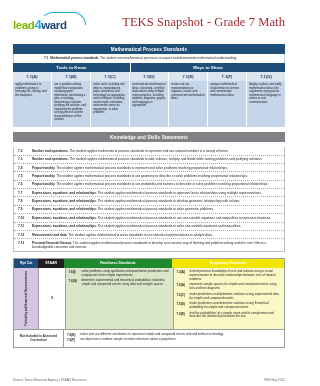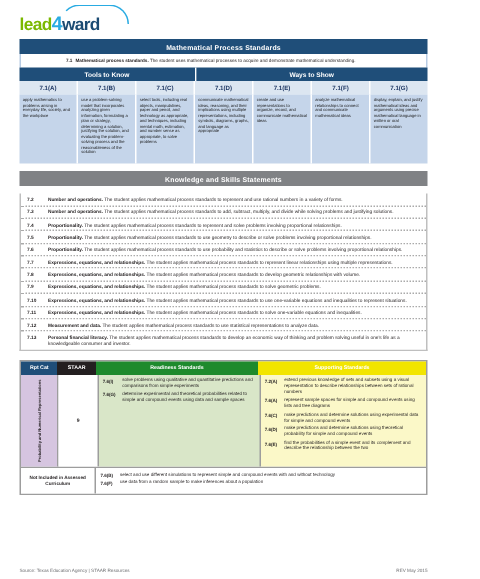--- a/index.html
+++ b/index.html
@@ -5,21 +5,21 @@
   html,body{margin:0;padding:0;background:#ffffff;}
   body{
     width:298px;height:386px;overflow:hidden;
     font-family:"Liberation Sans",sans-serif;
     color:#231f20;
     -webkit-font-smoothing:antialiased;
   }
   .page{position:relative;width:298px;height:386px;box-sizing:border-box;padding:0 13px;}
 
   
-  .topbar{height:26px;display:flex;align-items:center;justify-content:space-between;}
+  .topbar{height:44px;display:flex;align-items:center;justify-content:space-between;}
   .logo{position:relative;width:74px;height:20px;}
   .logo .arc{
     position:absolute;left:27px;top:0px;width:44px;height:12px;
     border:1.6px solid #29abe2;border-bottom:none;
     border-radius:26px 26px 0 0;border-left-color:transparent;
   }
   .logo .word{position:absolute;left:0;top:6px;font-size:11.5px;font-weight:bold;letter-spacing:-0.4px;line-height:13px;}
   .logo .lead{color:#7ab800;}
   .logo .four{color:#29abe2;font-size:13px;}
   .logo .ward{color:#1b4b73;}
@@ -130,20 +130,21 @@
 </head>
 <body>
 
 <div class="page">
 
   <div class="topbar">
     <div class="logo">
       <div class="arc"></div>
       <div class="word"><span class="lead">lead</span><span class="four">4</span><span class="ward">ward</span></div>
     </div>
+    <div class="doc-title">TEKS Snapshot - Grade 7 Math</div>
   </div>
 
   <div class="band blue">Mathematical Process Standards</div>
 
   <div class="proc-note">
     <span class="code">7.1</span><b>Mathematical process standards.</b>
     <span>The student uses mathematical processes to acquire and demonstrate mathematical understanding.</span>
   </div>
 
   <div class="grp-row">

